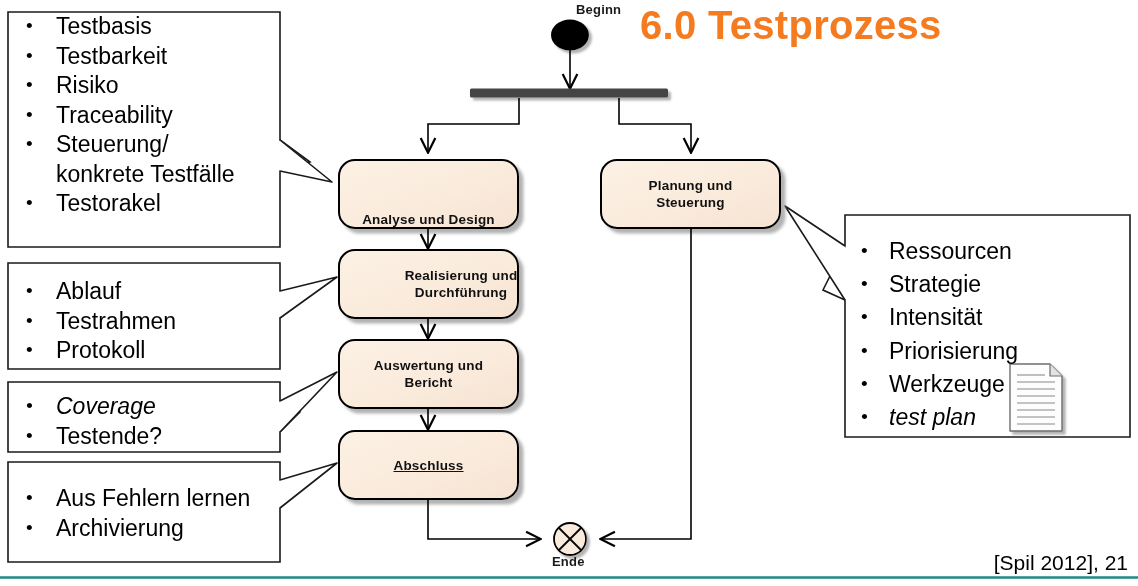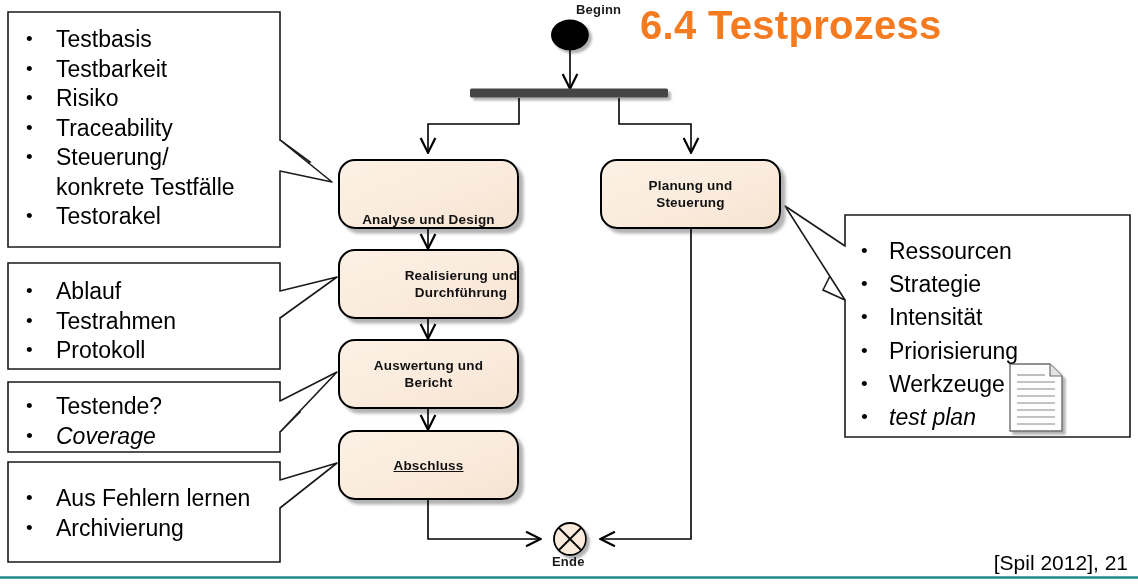--- a/index.html
+++ b/index.html
@@ -18,21 +18,21 @@
     position:relative;padding-left:48px;
     font-size:23px;line-height:29.5px;white-space:nowrap;
   }
   .callout li.bullet::before{
     content:"\2022";position:absolute;left:18px;top:-1px;
     font-size:19px;line-height:29.5px;
   }
   .callout li.cont{padding-left:48px;}
   .callout li.ital{font-style:italic;}
 
-  #cb-left-1{left:8px;top:12px;width:272px;height:235px;padding-top:13px;}
+  #cb-left-1{left:8px;top:12px;width:272px;height:235px;}
   #cb-left-2{left:8px;top:263px;width:272px;height:106px;padding-top:14px;}
   #cb-left-3{left:8px;top:382px;width:272px;height:70px;padding-top:10px;}
   #cb-left-4{left:8px;top:462px;width:272px;height:100px;padding-top:22px;}
   #cb-right{left:845px;top:215px;width:285px;height:222px;padding-top:20px;}
   #cb-right li{font-size:23px;line-height:33.2px;padding-left:44px;}
   #cb-right li.bullet::before{left:16px;line-height:33.2px;}
 
   
   .node-label{
     position:absolute;display:flex;align-items:center;justify-content:center;
@@ -150,21 +150,21 @@
         <line x1="1017" y1="403" x2="1055" y2="403"></line>
         <line x1="1017" y1="410" x2="1055" y2="410"></line>
         <line x1="1017" y1="417" x2="1055" y2="417"></line>
         <line x1="1017" y1="424" x2="1055" y2="424"></line>
       </g>
     </g>
 
     <line x1="0" y1="577.5" x2="1138" y2="577.5" stroke="#1F8A8A" stroke-width="2.4"></line>
   </svg>
 
-  <div id="slide-title">6.4 Testprozess</div>
+  <div id="slide-title">6.0 Testprozess</div>
 
   <div id="cap-beginn" class="dgm-caption">Beginn</div>
   <div id="cap-ende" class="dgm-caption">Ende</div>
 
   <div id="lbl-analyse" class="node-label">
       <span>Analyse und Design</span>
     </div>
   <div id="lbl-realisierung" class="node-label">
       <span>Realisierung und<br>Durchführung</span>
     </div>
@@ -191,22 +191,22 @@
   </div>
   <div id="cb-left-2" class="callout">
     <ul>
         <li class="bullet">Ablauf</li>
         <li class="bullet">Testrahmen</li>
         <li class="bullet">Protokoll</li>
       </ul>
   </div>
   <div id="cb-left-3" class="callout">
     <ul>
+        <li class="bullet ital">Coverage</li>
         <li class="bullet">Testende?</li>
-        <li class="bullet ital">Coverage</li>
       </ul>
   </div>
   <div id="cb-left-4" class="callout">
     <ul>
         <li class="bullet">Aus Fehlern lernen</li>
         <li class="bullet">Archivierung</li>
       </ul>
   </div>
   <div id="cb-right" class="callout">
     <ul>

